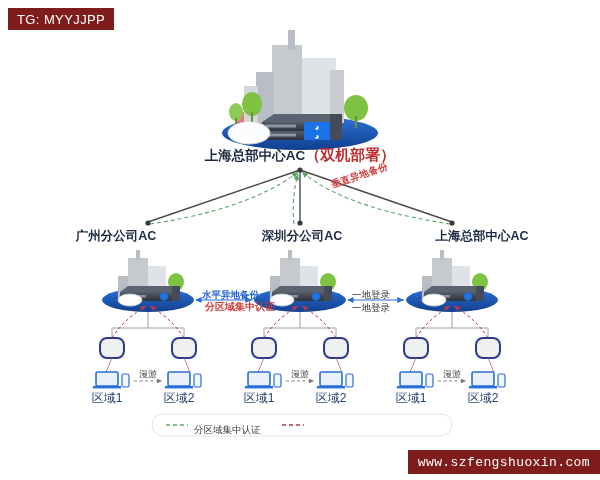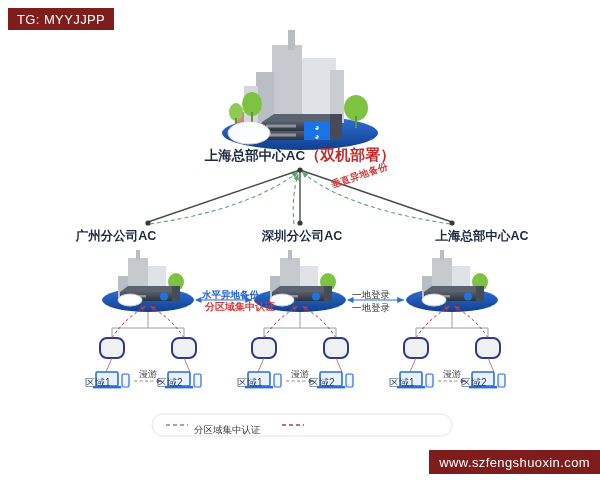--- a/index.html
+++ b/index.html
@@ -11,21 +11,21 @@
   #stage{position:absolute;inset:0;}
   svg#diagram{position:absolute;left:0;top:0;width:600px;height:480px;}
 
   
   .wm{
     position:absolute;background:#7f1d1d;color:#ffffff;
     font-size:13px;letter-spacing:.4px;display:flex;align-items:center;
     justify-content:center;white-space:nowrap;
   }
   #wm-tl{left:8px;top:8px;height:22px;padding:0 9px;}
-  #wm-br{right:0px;bottom:6px;height:24px;padding:0 10px;font-size:13px;}
+  #wm-br{right:0px;bottom:6px;height:24px;padding:0 10px;font-size:13px;font-family:Liberation Mono, monospace;}
 
   
   .lbl{position:absolute;white-space:nowrap;}
   .hq-title{
     left:0;right:0;top:146px;text-align:center;font-size:13.5px;
     font-weight:bold;color:#1b2a41;
   }
   .hq-title .red{color:#c32b2b;font-size:15px;font-weight:bold;}
   .branch-title{
     top:228px;font-size:12.5px;font-weight:bold;color:#1b2a41;
@@ -38,21 +38,21 @@
   .ann-vert{
     left:332px;top:179px;font-size:9.5px;font-weight:bold;color:#d23c3c;
     transform:rotate(-19deg);transform-origin:left center;letter-spacing:.3px;
   }
   .ann-mid{left:186px;top:289px;text-align:center;line-height:12px;}
   .ann-mid .l1{font-size:9.5px;font-weight:bold;color:#1f5fd0;display:block;}
   .ann-mid .l2{font-size:10px;font-weight:bold;color:#d23c3c;display:block;margin-left:19px;}
   .ann-right{left:352px;top:289px;text-align:center;line-height:12.5px;}
   .ann-right span{font-size:9.5px;color:#333;display:block;}
 
-  .zone-lbl{font-size:10px;color:#24406b;text-align:left;width:44px;top:376px;}
+  .zone-lbl{font-size:12px;color:#24406b;text-align:center;width:44px;top:390px;}
   .roam-lbl{font-size:9px;color:#3a3a3a;text-align:center;width:40px;top:368px;}
 
   .legend-txt{font-size:9.5px;color:#3a3a3a;top:424px;}
   #legend-text-0{left:194px;}
   #legend-text-1{left:310px;}
 </style>
 </head>
 <body>
 
 <div id="stage">

